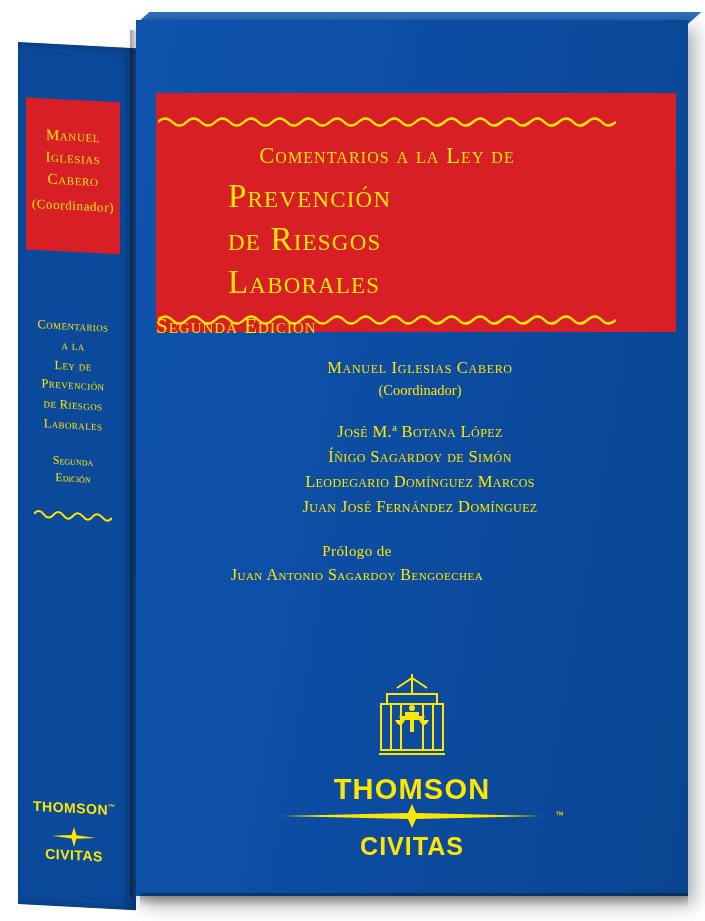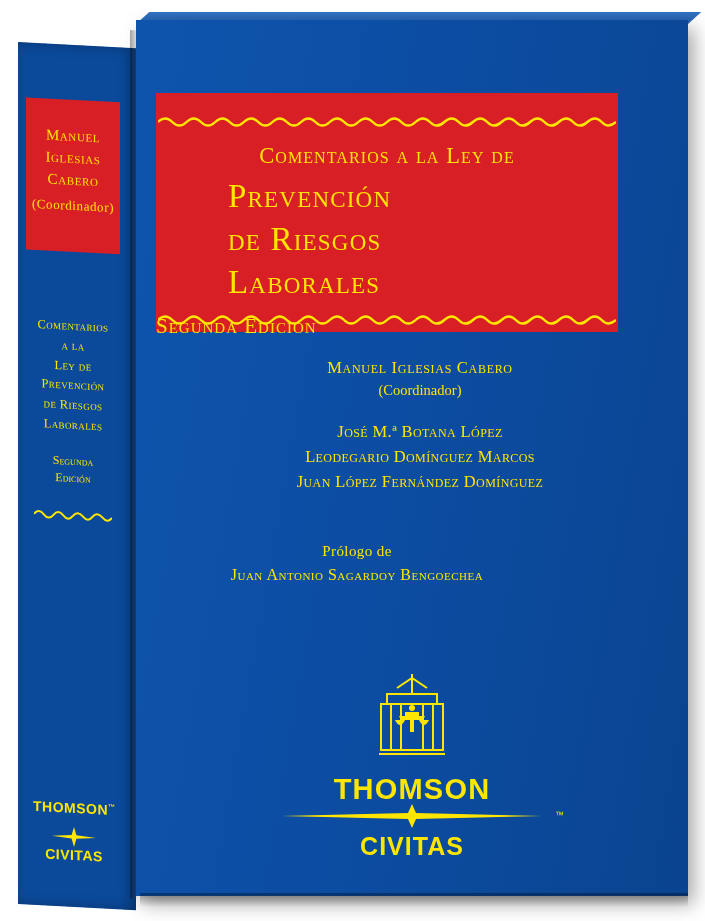--- a/index.html
+++ b/index.html
@@ -116,21 +116,21 @@
     width: 552px; height: 876px;
     background: linear-gradient(100deg, #0d50a6 0%, #0b4a9c 40%, #0a4punched 41%, #09408a 100%);
     background: linear-gradient(100deg, #0e54ad 0%, #0c4da3 45%, #0a4490 100%);
     box-shadow: 6px 8px 18px rgba(0,0,0,0.35);
   }
 
   
   .red-block {
     position: absolute;
     left: 20px; top: 73px;
-    width: 462px; height: 239px;
+    width: 520px; height: 239px;
     background: #d81f26;
   }
   .red-block .title-main {
     position: absolute;
     left: 0; top: 0; width: 462px;
     text-align: center;
   }
   .t-line1 {
     color: #ffe600;
     font-size: 22.5px;
@@ -344,22 +344,23 @@
 
     <svg class="wave-front bottom" viewBox="0 0 458 14">
       <path d="M0 7 Q 7.2 0 14.3 7 T 28.6 7 T 42.9 7 T 57.3 7 T 71.6 7 T 85.9 7 T 100.2 7 T 114.5 7 T 128.8 7 T 143.1 7 T 157.4 7 T 171.8 7 T 186.1 7 T 200.4 7 T 214.7 7 T 229 7 T 243.3 7 T 257.6 7 T 271.9 7 T 286.3 7 T 300.6 7 T 314.9 7 T 329.2 7 T 343.5 7 T 357.8 7 T 372.1 7 T 386.4 7 T 400.8 7 T 415.1 7 T 429.4 7 T 443.7 7 T 458 7" fill="none" stroke="#ffe600" stroke-width="2.4"></path>
     </svg>
 
     <div class="authors">
       <div class="coordinator-name">Manuel Iglesias Cabero</div>
       <div class="coordinator-role">(Coordinador)</div>
       <div class="author-list">
         <div>José M.ª Botana López</div>
+        <div>Íñigo Sagardoy de Simón</div>
         <div>Leodegario Domínguez Marcos</div>
-        <div>Juan López Fernández Domínguez</div>
+        <div>Juan José Fernández Domínguez</div>
       </div>
     </div>
 
     <div class="prologue">
       <div class="p-label">Prólogo de</div>
       <div class="p-name">Juan Antonio Sagardoy Bengoechea</div>
     </div>
 
     <svg class="emblem" viewBox="0 0 90 92">
       <g fill="none" stroke="#ffe600" stroke-width="2">

